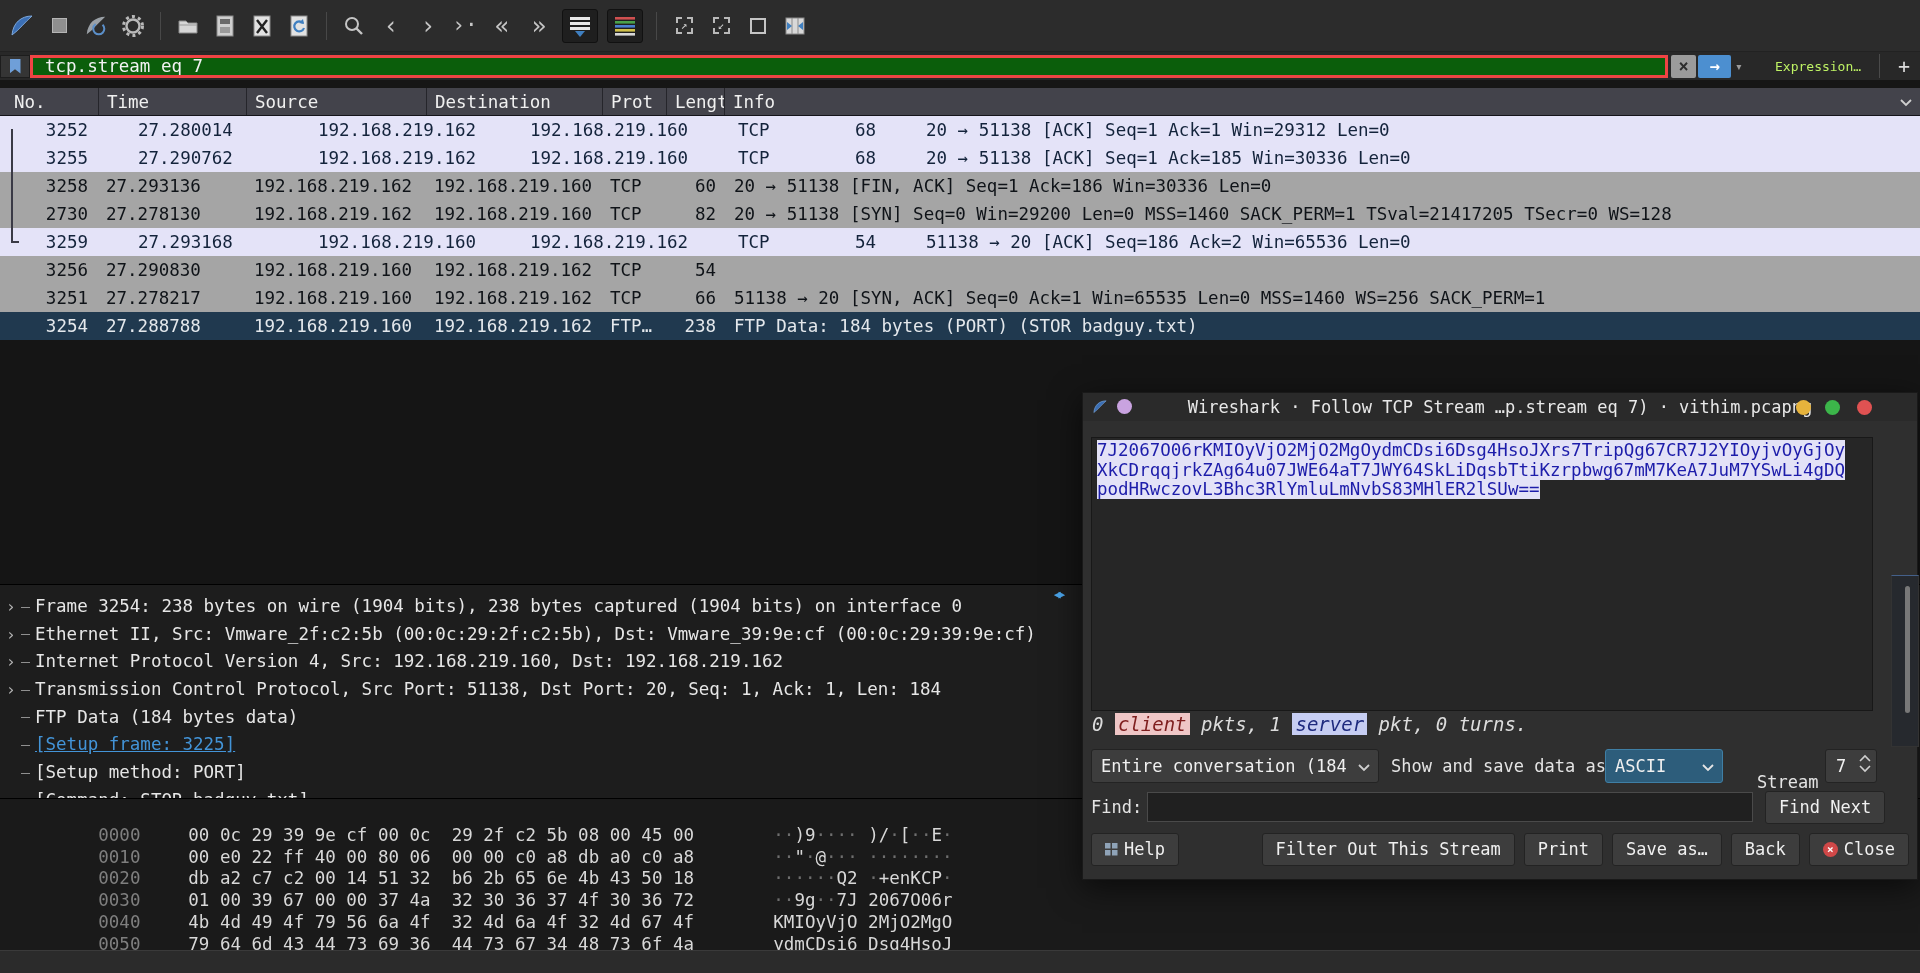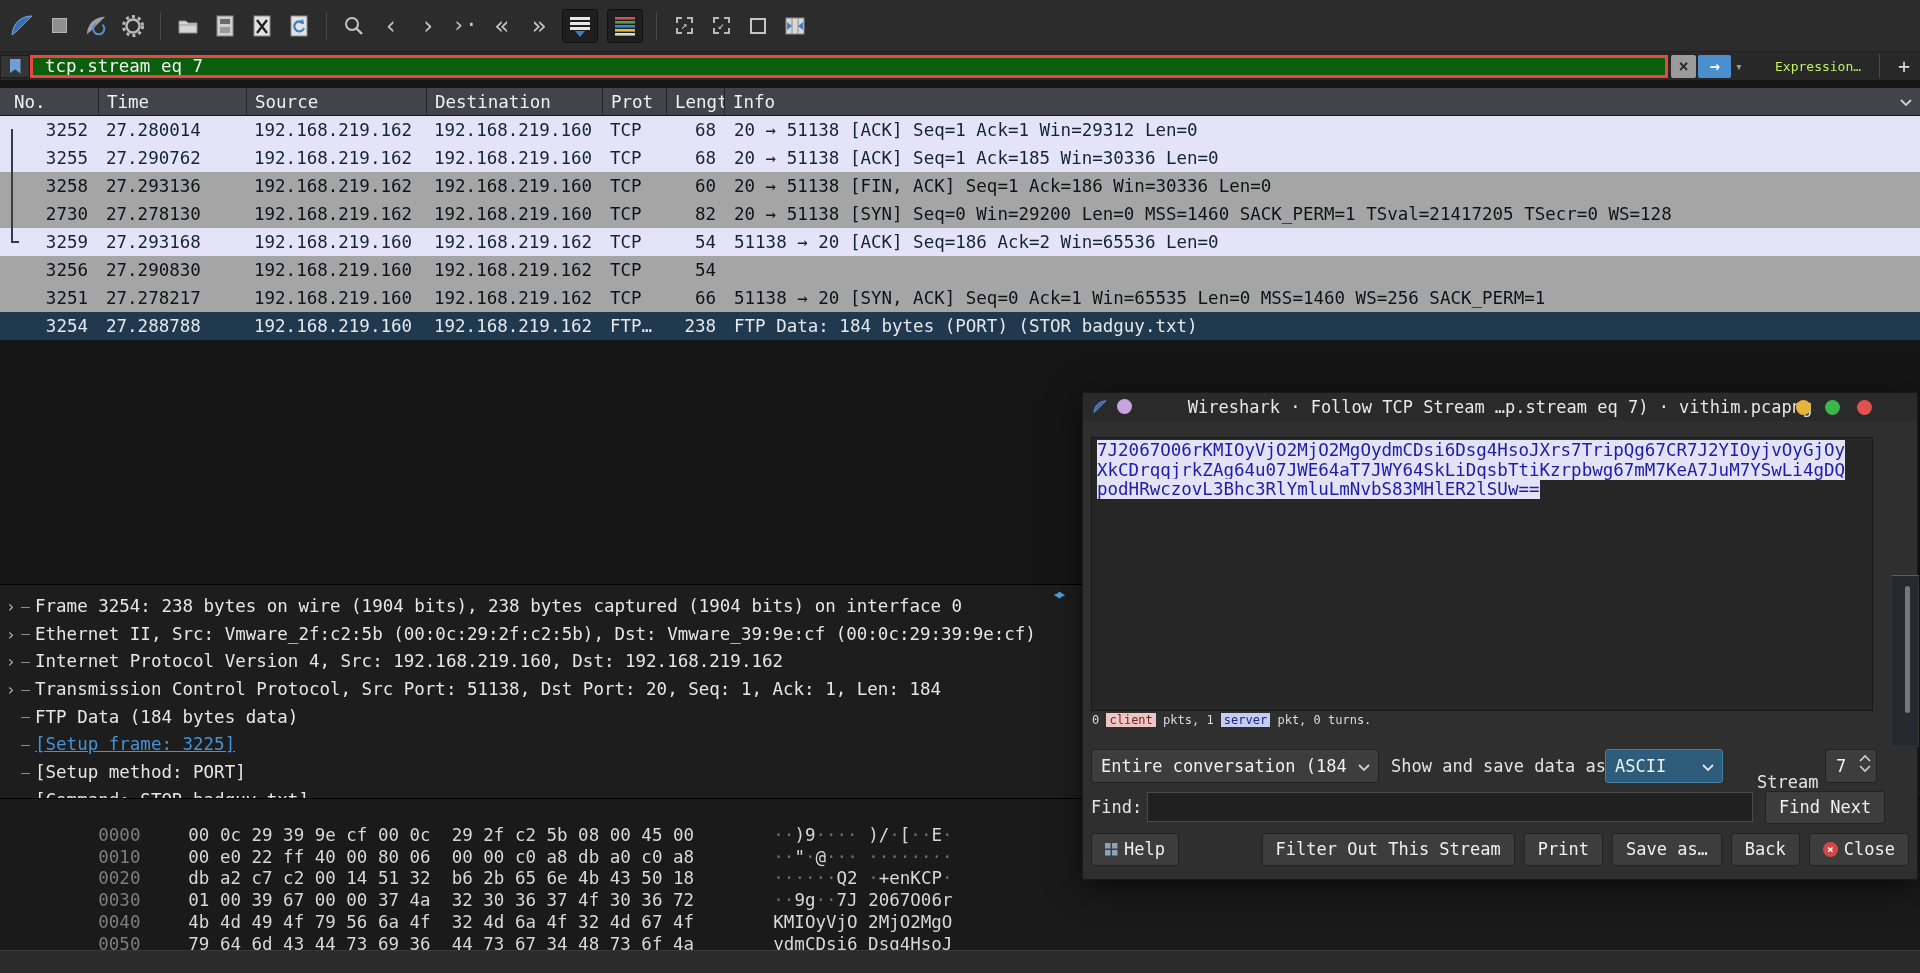--- a/index.html
+++ b/index.html
@@ -44,21 +44,21 @@
     overflow:hidden; white-space:nowrap; }
   #plist-header .hc:first-child { border-left:none; padding-left:14px; }
   #hdr-chevron { right:6px; top:94px; }
   #plist-rows { left:0; top:116px; width:1920px; }
   .prow { height:28px; font-size:17.5px; line-height:28px; white-space:nowrap; }
   .prow .c { overflow:hidden; }
   .c-no { text-align:right; padding-right:10px; }
   .c-time,.c-src,.c-dst,.c-proto { padding-left:8px; }
   .c-len { text-align:right; padding-right:8px; }
   .c-info { padding-left:10px; }
-  .v-lav { background:#e4e3f8; color:#13233b; }
+  .v-lav { background:#e4e3f8; color:#13233b;gap:32px; }
   .v-gray { background:#a5a5a5; color:#0f1318; }
   .v-sel { background:#20394f; color:#e4e8ec; }
   #tree-line { left:11px; top:129px; width:2px; height:114px; background:#3a3a46; }
   #tree-corner { left:11px; top:241px; width:8px; height:2px; background:#3a3a46; }
   #plist-empty { left:0; top:340px; width:1920px; height:244px; background:#151515; }
 
   
   #details { left:0; top:584px; width:1920px; height:214px; background:#1d1d1d;
     border-top:1px solid #000; padding:3px 0 0 6px; color:#e6e6e6; }
   .dline { height:27.7px; line-height:37px; font-size:17.5px; white-space:nowrap; }
@@ -97,21 +97,21 @@
   #win-close { left:774px; background:#e05252; }
 
   #stream-area { left:8px; top:44px; width:782px; height:274px; background:#262626;
     border:1px solid #181818; padding:3px 5px; overflow:hidden; }
   .sline { font-size:17.5px; line-height:19.6px; white-space:pre; }
   .sline span { background:#e3e2f7; color:#1d1daa; }
   #stream-scroll { left:808px; top:182px; width:28px; height:172px; background:#26292e;
     border:1px solid #333; border-top:1px solid #44608a; }
   #stream-thumb { left:822px; top:193px; width:5px; height:127px; background:#787878; border-radius:3px; }
 
-  #dlg-stats { left:9px; top:320px; font-size:12px; color:#dcdcdc; white-space:pre; }
+  #dlg-stats { left:9px; top:320px; font-size:19px; font-style:italic; color:#dcdcdc; white-space:pre; }
   .chip-client { background:#efc6c6; color:#7e1e1e; padding:0 3px; }
   .chip-server { background:#c6cdf2; color:#1e2a7e; padding:0 3px; }
 
   .dlg-label { font-size:17px; color:#e4e4e4; line-height:34px; white-space:nowrap; }
   .combo { height:34px; background:#3d3d3d; border:1px solid #232323; border-radius:3px;
     color:#f0f0f0; font-size:17px; line-height:32px; padding:0 26px 0 9px; position:relative;
     white-space:nowrap; overflow:hidden; }
   .combo svg { position:absolute; right:7px; top:13px; }
   #combo-format { background:#2d5d7b; border-color:#3f7fa5; }
   #ctl-row { left:8px; top:356px; width:782px; height:34px; }

